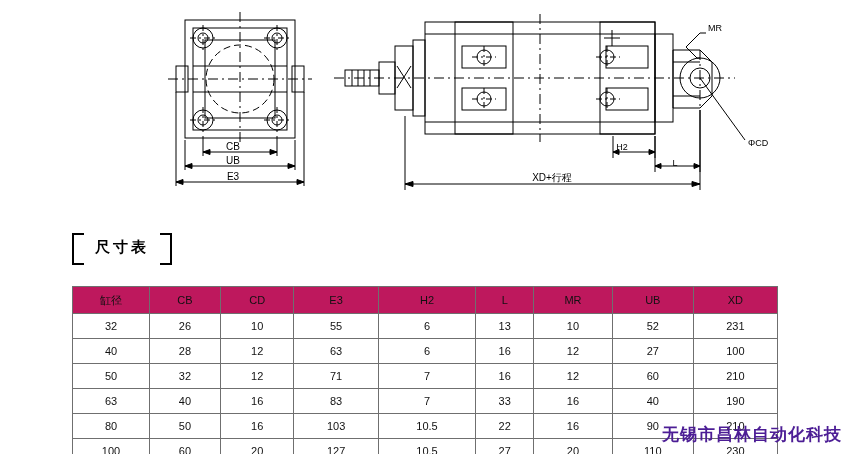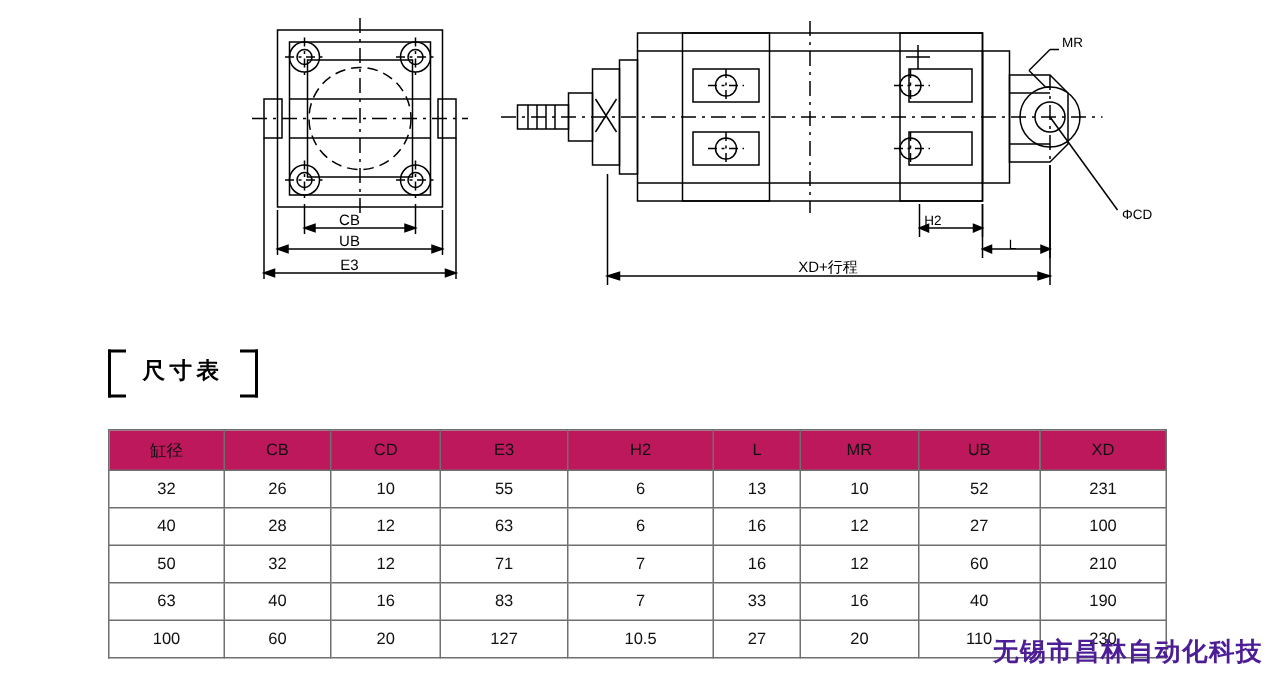--- a/index.html
+++ b/index.html
@@ -338,20 +338,31 @@
         <td>40</td>
         <td>16</td>
         <td>83</td>
         <td>7</td>
         <td>33</td>
         <td>16</td>
         <td>40</td>
         <td>190</td>
       </tr>
       <tr>
+        <td class="col-first">80</td>
+        <td>50</td>
+        <td>16</td>
+        <td>103</td>
+        <td>10.5</td>
+        <td>22</td>
+        <td>16</td>
+        <td>90</td>
+        <td>210</td>
+      </tr>
+      <tr>
         <td class="col-first">100</td>
         <td>60</td>
         <td>20</td>
         <td>127</td>
         <td>10.5</td>
         <td>27</td>
         <td>20</td>
         <td>110</td>
         <td>230</td>
       </tr>

